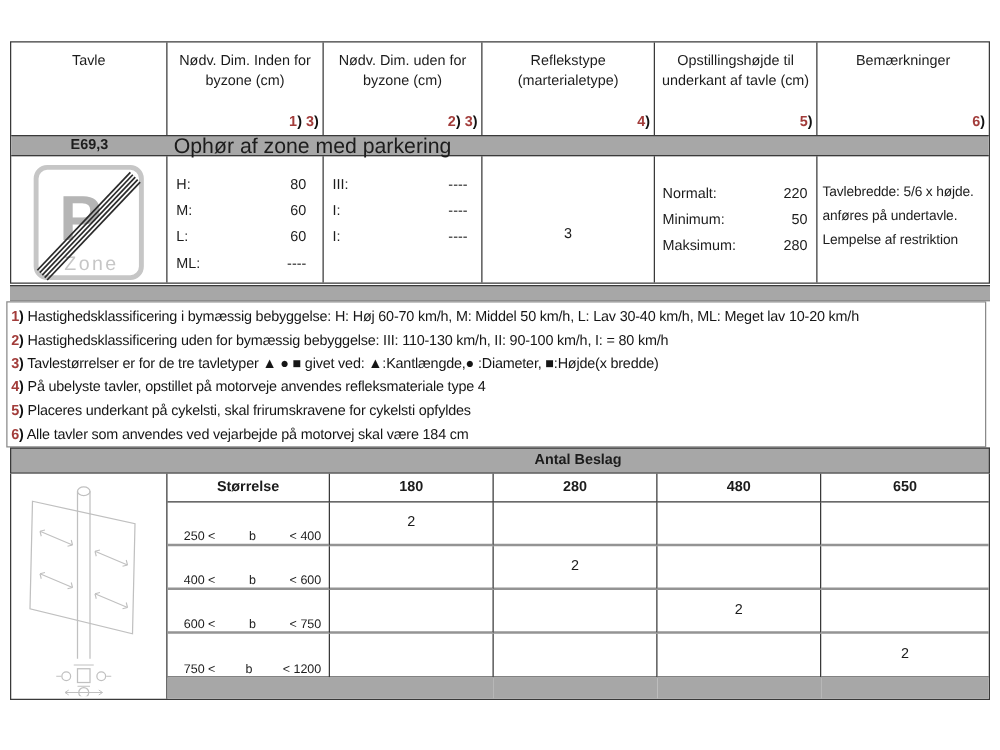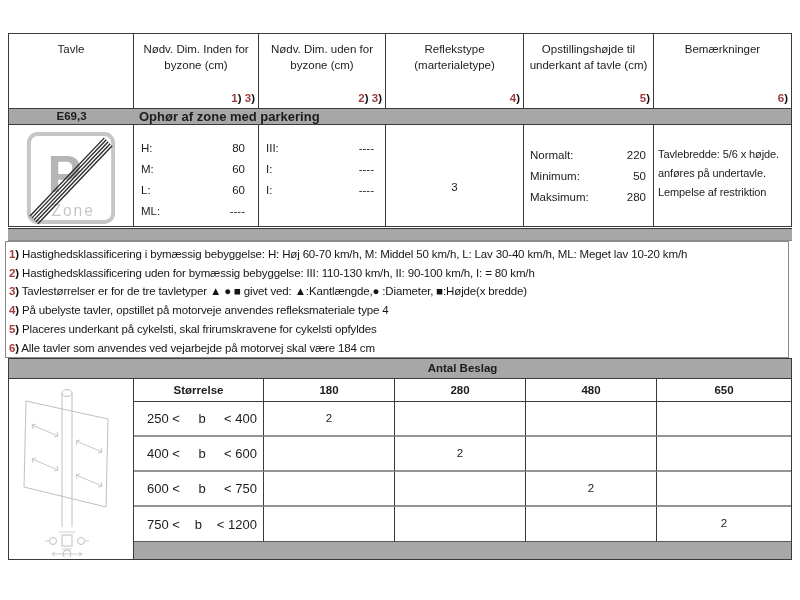--- a/index.html
+++ b/index.html
@@ -15,21 +15,21 @@
   .main-table{position:absolute;left:8px;top:33px;width:784px;border:1px solid var(--bd);}
   .mt-header{display:flex;height:74px;}
   .hcell{position:relative;font-size:11.5px;text-align:center;padding-top:7px;line-height:16px;}
   .hlabel{white-space:pre-line;}
   .hmarks{position:absolute;right:3px;bottom:2px;}
   .mnum{color:var(--red);font-weight:bold;font-size:11.5px;}
   .mparen{color:#111;font-weight:bold;font-size:11.5px;}
   .mt-band{display:flex;height:17px;background:var(--band);
     border-top:1px solid var(--bd);border-bottom:1px solid var(--bd);}
   .band-code{width:125px;text-align:center;font-weight:bold;font-size:11.5px;line-height:15px;}
-  .band-title{flex:1;font-weight:bold;font-size:13px;line-height:15px;padding-left:5px;}
+  .band-title{flex:1;font-weight:normal;font-size:17px;line-height:15px;padding-left:5px;}
   .mt-body{display:flex;height:101px;}
   .cell{height:100%;}
   .c1{width:125px;border-right:1px solid var(--bd);display:flex;}
   .c2{width:125px;border-right:1px solid var(--bd);padding:13px 13px 0 7px;}
   .c3{width:127px;border-right:1px solid var(--bd);padding:13px 11px 0 7px;}
   .c4{width:138px;border-right:1px solid var(--bd);text-align:center;padding-top:56px;font-size:11.5px;}
   .c5{width:130px;border-right:1px solid var(--bd);padding:20px 7px 0 6px;}
   .c6{flex:1;padding:20px 2px 0 4px;}
   .kvrow{display:flex;justify-content:space-between;font-size:11.5px;line-height:21px;}
   .bline{font-size:11px;line-height:19px;letter-spacing:-0.1px;}
@@ -50,22 +50,22 @@
   .beslag-title-band{height:21px;background:var(--band);border:1px solid var(--bd);
     text-align:center;font-weight:bold;font-size:11.5px;line-height:19px;padding-left:125px;}
   .beslag-grid{display:grid;grid-template-columns:125px 130px 131px 131px 131px auto;
     grid-template-rows:23px 35px 35px 35px 35px 17px;
     border:1px solid var(--bd);border-top:none;background:#fff;}
   .beslag-grid>*{border-right:1px solid var(--bd);}
   .beslag-grid>*:nth-child(5n+6){border-right:none;}
   .pole-cell{grid-column:1;grid-row:1/7;border-right:1px solid var(--bd) !important;
     display:flex;justify-content:center;}
   .bh{font-weight:bold;font-size:11.5px;text-align:center;line-height:22px;border-bottom:1px solid var(--bd);}
-  .bsz{display:flex;justify-content:space-between;align-items:center;
-    padding:0 6px 0 13px;font-size:13px;border-bottom:2px solid var(--sep);}
+  .bsz{display:flex;justify-content:space-between;align-items:flex-end;
+    padding:0 6px 0 13px;font-size:10px;border-bottom:2px solid var(--sep);}
   .bval{text-align:center;line-height:33px;font-size:11.5px;border-bottom:2px solid var(--sep);}
   .blast{border-bottom:1px solid #5a5a5a;}
   .bband{background:var(--band);border-right:none !important;}
 </style>
 </head>
 <body>
 
 <div class="sheet">
 
   <div class="main-table">

